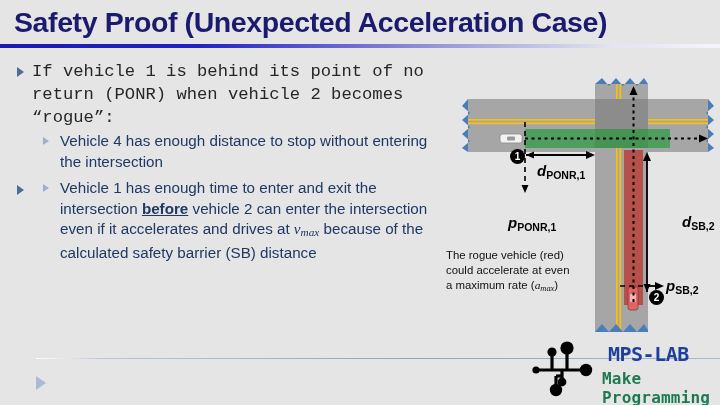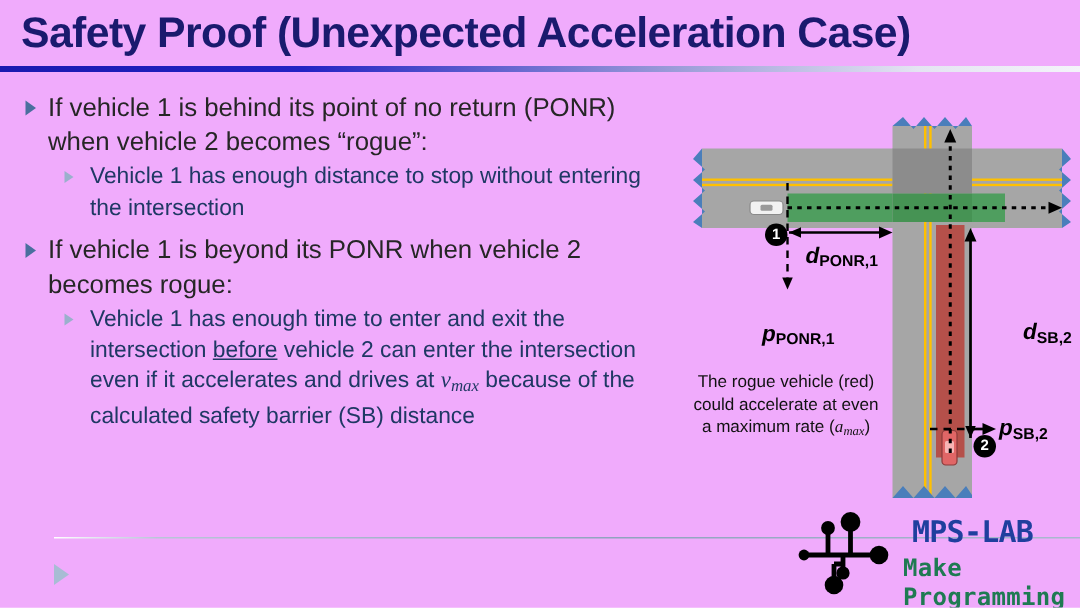--- a/index.html
+++ b/index.html
@@ -11,21 +11,21 @@
     height: 405px;
     background: #ffffff;
     font-family: "Liberation Sans", sans-serif;
     overflow: hidden;
     position: relative;
   }
   .slide {
     position: relative;
     width: 720px;
     height: 405px;
-    background: #f0abfc;
+    background: #e5e5e5;
     overflow: hidden;
   }
 
   
   .title-block {
     position: absolute;
     left: 0px;
     top: 0px;
     width: 720px;
     height: 48px;
@@ -58,21 +58,21 @@
     top: 60px;
     width: 432px;
   }
   .bullet-l1 {
     position: relative;
     padding-left: 24px;
     margin: 0 0 2px 0;
     font-size: 17.2px;
     color: #262626;
     line-height: 23px;
-    font-family: Liberation Sans, sans-serif;
+    font-family: Liberation Mono, monospace;
   }
   .bullet-l2 {
     position: relative;
     padding-left: 52px;
     margin: 0 0 2px 0;
     font-size: 15.2px;
     color: #1f3864;
     line-height: 20.5px;
     font-family: "Liberation Sans", sans-serif;
   }
@@ -85,21 +85,21 @@
     left: 9px; top: 7px;
     border-width: 5px 0 5px 7px;
     border-color: transparent transparent transparent #4a6f9e;
   }
   .tri-l2 {
     left: 35px; top: 6px;
     border-width: 4px 0 4px 6px;
     border-color: transparent transparent transparent #9ab0cc;
   }
   .u-bold {
-    font-weight: normal;
+    font-weight: bold;
     text-decoration: underline;
   }
   .mathit {
     font-family: "Liberation Serif", serif;
     font-style: italic;
   }
   .mathsub {
     font-family: "Liberation Serif", serif;
     font-style: italic;
     font-size: 0.74em;
@@ -167,21 +167,20 @@
     font-family: Liberation Sans, sans-serif;
     font-weight: bold;
     color: #000000;
     white-space: nowrap;
   }
   .caption {
     position: absolute;
     left: 446px;
     top: 248px;
     width: 156px;
-    text-align: center;
     font-family: "Liberation Sans", sans-serif;
     font-size: 11.4px;
     color: #111111;
     line-height: 15px;
   }
   .vnum {
     position: absolute;
     width: 15px; height: 15px;
     border-radius: 50%;
     background: #000000;
@@ -205,26 +204,25 @@
 
   <div class="body-col">
 
     <div class="bullet-l1">
       <span class="tri tri-l1"></span>
       <span>If vehicle 1 is behind its point of no return (PONR) when vehicle 2 becomes “rogue”:</span>
     </div>
 
     <div class="bullet-l2">
       <span class="tri tri-l2"></span>
-      <span>Vehicle 1 has enough distance to stop without entering the intersection</span>
+      <span>Vehicle 4 has enough distance to stop without entering the intersection</span>
     </div>
 
     <div class="bullet-l1" style="margin-top:6px;">
       <span class="tri tri-l1"></span>
-      <span>If vehicle 1 is beyond its PONR when vehicle 2 becomes rogue:</span>
     </div>
 
     <div class="bullet-l2">
       <span class="tri tri-l2"></span>
       <span>Vehicle 1 has enough time to enter and exit the intersection </span><span class="u-bold">before</span><span> vehicle 2 can enter the intersection even if it accelerates and drives at </span><span class="mathit">v</span><span class="mathsub">max</span><span> because of the calculated safety barrier (SB) distance</span>
     </div>
 
   </div>
 
   <div class="diagram">

